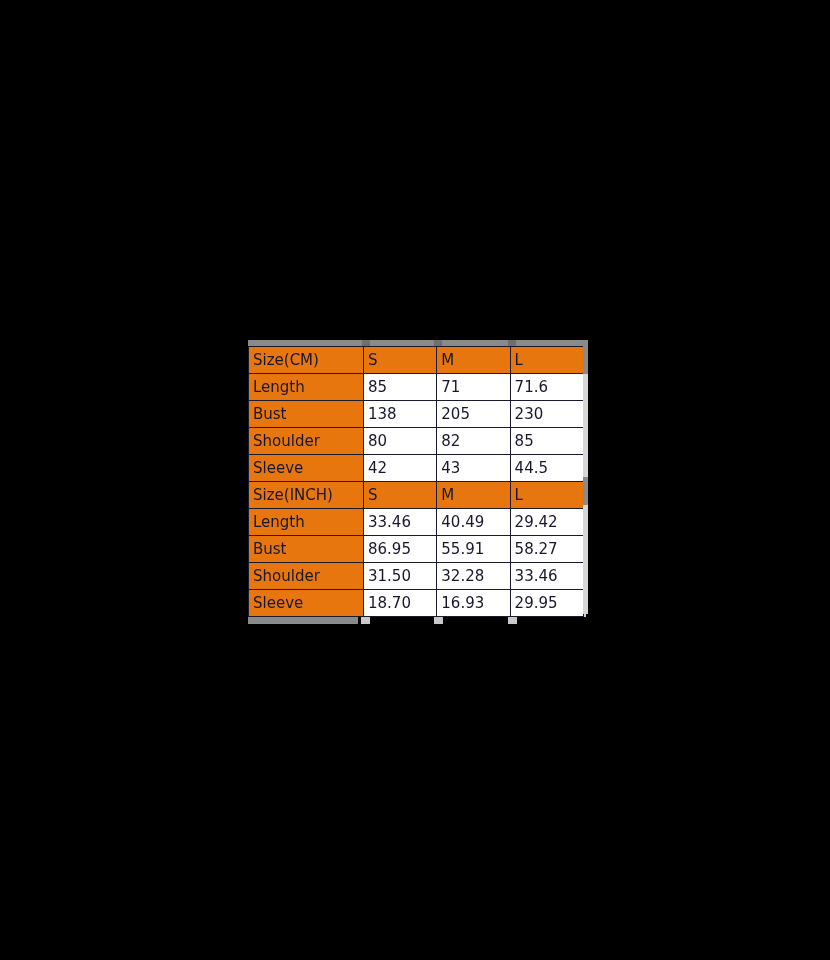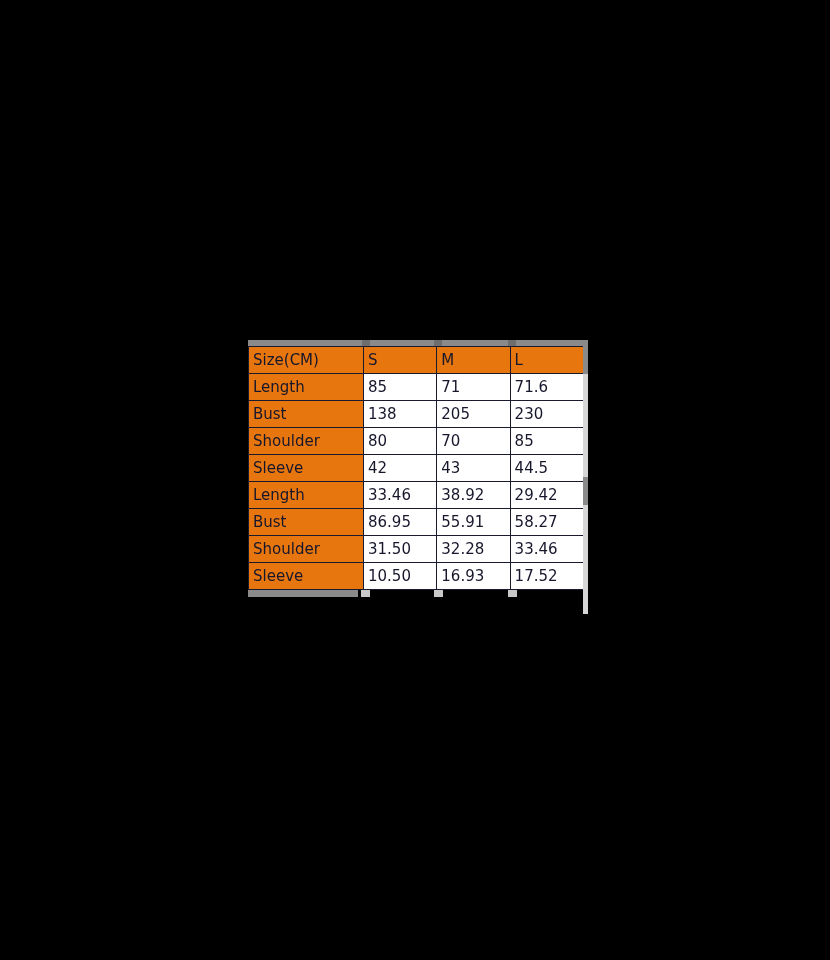--- a/index.html
+++ b/index.html
@@ -159,52 +159,58 @@
           </tr>
           <tr class="data-row">
             <td class="label-cell">Bust</td>
             <td class="data-cell">138</td>
             <td class="data-cell">205</td>
             <td class="data-cell">230</td>
           </tr>
           <tr class="data-row">
             <td class="label-cell">Shoulder</td>
             <td class="data-cell">80</td>
-            <td class="data-cell">70</td>
+            <td class="data-cell">82</td>
             <td class="data-cell">85</td>
           </tr>
           <tr class="data-row">
             <td class="label-cell">Sleeve</td>
             <td class="data-cell">42</td>
             <td class="data-cell">43</td>
             <td class="data-cell">44.5</td>
           </tr>
+          <tr class="header-row">
+            <td class="label-cell">Size(INCH)</td>
+            <td class="data-cell">S</td>
+            <td class="data-cell">M</td>
+            <td class="data-cell">L</td>
+          </tr>
           <tr class="data-row">
             <td class="label-cell">Length</td>
             <td class="data-cell">33.46</td>
-            <td class="data-cell">38.92</td>
+            <td class="data-cell">40.49</td>
             <td class="data-cell">29.42</td>
           </tr>
           <tr class="data-row">
             <td class="label-cell">Bust</td>
             <td class="data-cell">86.95</td>
             <td class="data-cell">55.91</td>
             <td class="data-cell">58.27</td>
           </tr>
           <tr class="data-row">
             <td class="label-cell">Shoulder</td>
             <td class="data-cell">31.50</td>
             <td class="data-cell">32.28</td>
             <td class="data-cell">33.46</td>
           </tr>
           <tr class="data-row">
             <td class="label-cell">Sleeve</td>
-            <td class="data-cell">10.50</td>
+            <td class="data-cell">18.70</td>
             <td class="data-cell">16.93</td>
-            <td class="data-cell">17.52</td>
+            <td class="data-cell">29.95</td>
           </tr>
         </tbody>
     </table>
 
     <div class="bottom-gray-band">
       <div class="seg s-main"></div>
       <div class="seg s2"></div>
       <div class="seg s3"></div>
       <div class="seg s4"></div>
     </div>

